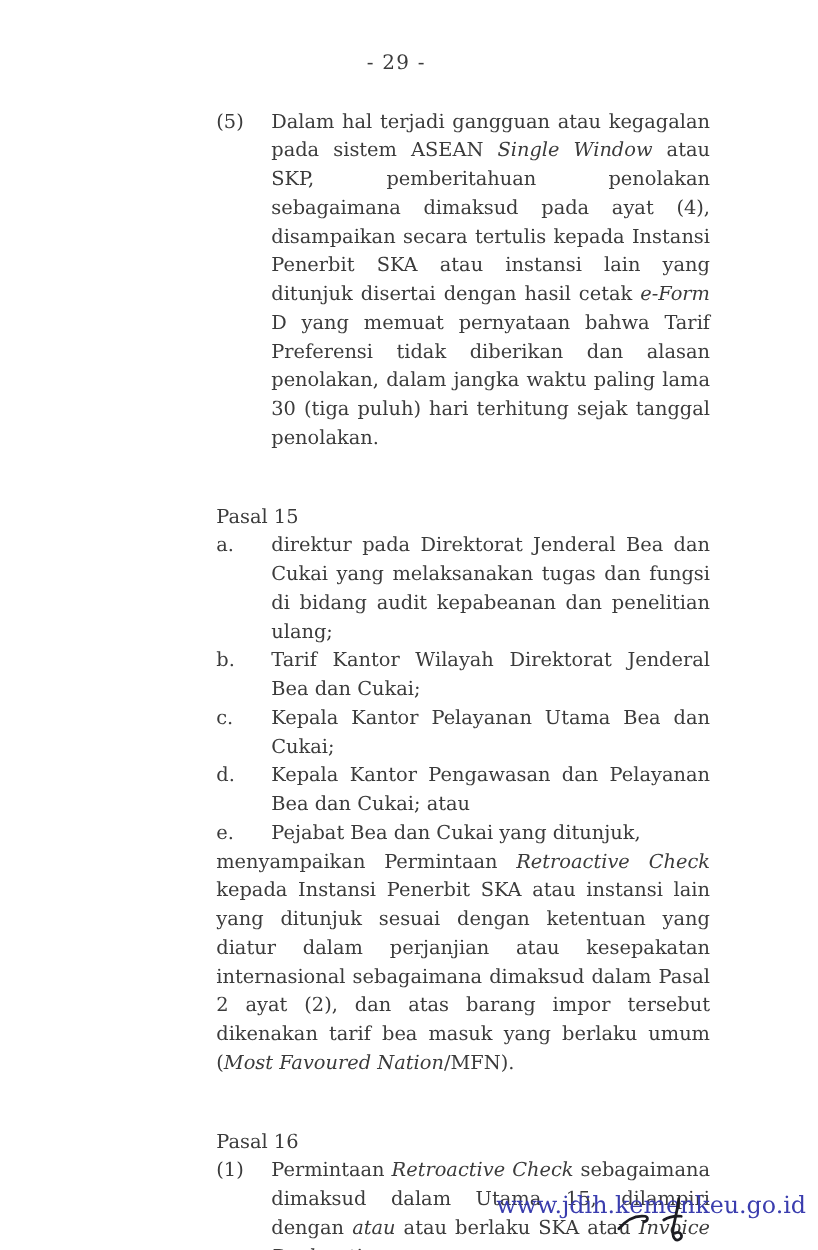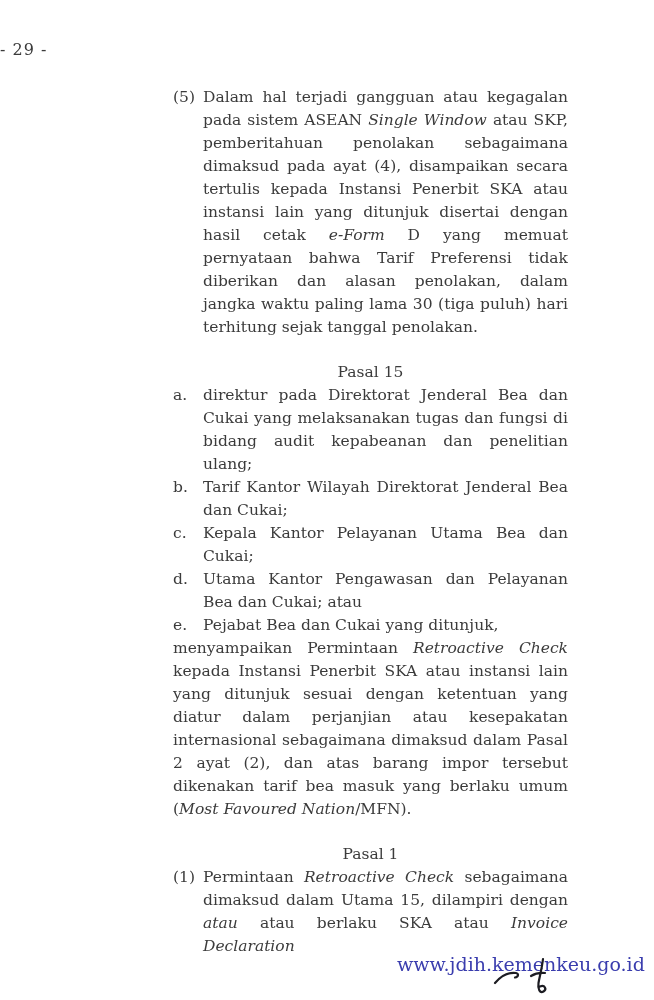--- a/index.html
+++ b/index.html
@@ -15,46 +15,46 @@
     font-family: "DejaVu Serif", serif;
     font-size: 15.5px;
     line-height: 23px;
     color: #3b3b3b;
   }
   .page-number {
     position: absolute;
     top: 38px;
     left: 0;
     width: 634px;
-    text-align: left;
+    text-align: center;
     font-size: 16px;
     letter-spacing: 1px;
   }
   .content {
     position: absolute;
     left: 173px;
     top: 86px;
     width: 395px;
   }
   .heading {
-    text-align: center;
-    margin-top: 22px;
+    margin-top: 40px;
   }
   .para {
     text-align: justify;
   }
   .item {
     display: flex;
   }
   .item .marker {
     flex: 0 0 30px;
   }
   .item .itext {
     flex: 1 1 auto;
     text-align: justify;
+    margin-left: 14px;
   }
   .it {
     font-style: italic;
   }
   .footer-url {
     position: absolute;
     left: 397px;
     top: 953px;
     font-size: 19px;
     color: #3a3dae;
@@ -99,31 +99,31 @@
     <span class="itext"><span>Tarif Kantor Wilayah Direktorat Jenderal Bea dan Cukai;</span></span>
   </div>
 
   <div class="item">
     <span class="marker">c.</span>
     <span class="itext"><span>Kepala Kantor Pelayanan Utama Bea dan Cukai;</span></span>
   </div>
 
   <div class="item">
     <span class="marker">d.</span>
-    <span class="itext"><span>Utama Kantor Pengawasan dan Pelayanan Bea dan Cukai; atau</span></span>
+    <span class="itext"><span>Kepala Kantor Pengawasan dan Pelayanan Bea dan Cukai; atau</span></span>
   </div>
 
   <div class="item">
     <span class="marker">e.</span>
     <span class="itext"><span>Pejabat Bea dan Cukai yang ditunjuk,</span></span>
   </div>
 
   <div class="para"><span>menyampaikan Permintaan </span><span class="it">Retroactive Check</span><span> kepada Instansi Penerbit SKA atau instansi lain yang ditunjuk sesuai dengan ketentuan yang diatur dalam perjanjian atau kesepakatan internasional sebagaimana dimaksud dalam Pasal 2 ayat (2), dan atas barang impor tersebut dikenakan tarif bea masuk yang berlaku umum (</span><span class="it">Most Favoured Nation</span><span>/MFN).</span></div>
 
-  <div class="heading">Pasal 1</div>
+  <div class="heading">Pasal 16</div>
 
   <div class="item">
     <span class="marker">(1)</span>
     <span class="itext"><span>Permintaan </span><span class="it">Retroactive Check</span><span> sebagaimana dimaksud dalam Utama 15, dilampiri dengan </span><span class="it">atau</span><span> atau berlaku SKA atau </span><span class="it">Invoice Declaration</span></span>
   </div>
 
 </div>
 
 <div class="footer-url">www.jdih.kemenkeu.go.id</div>
 

